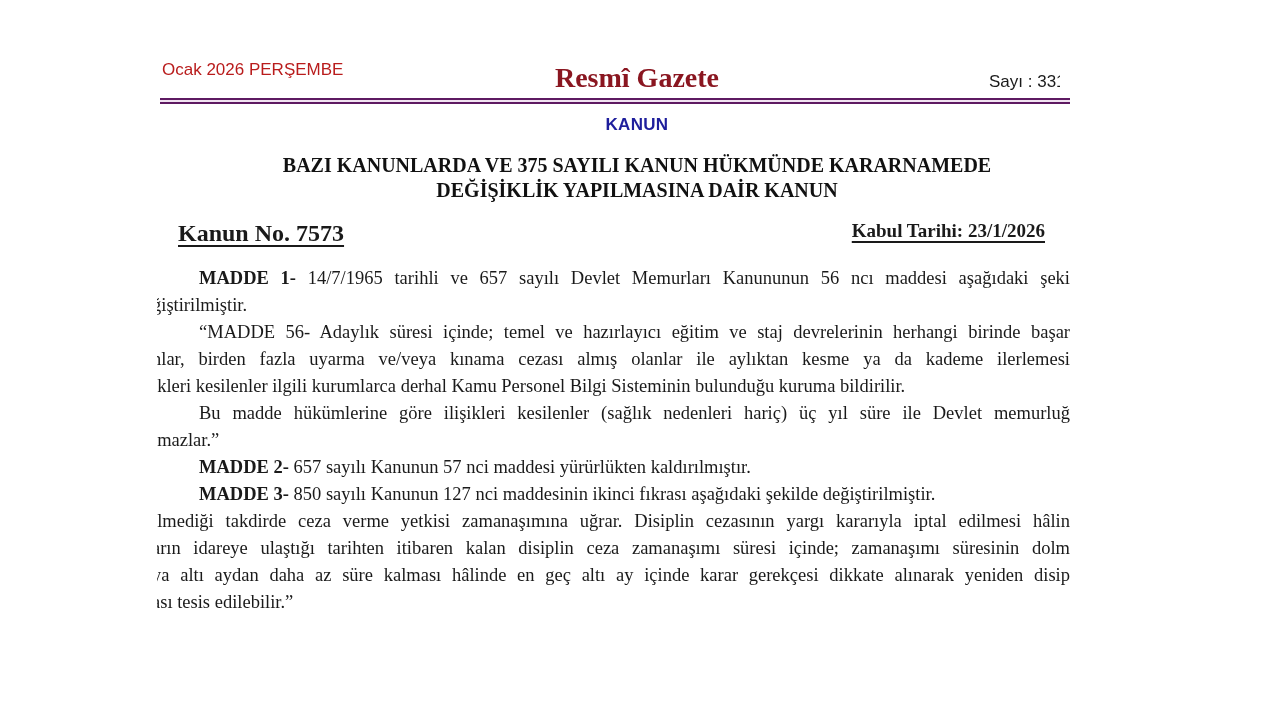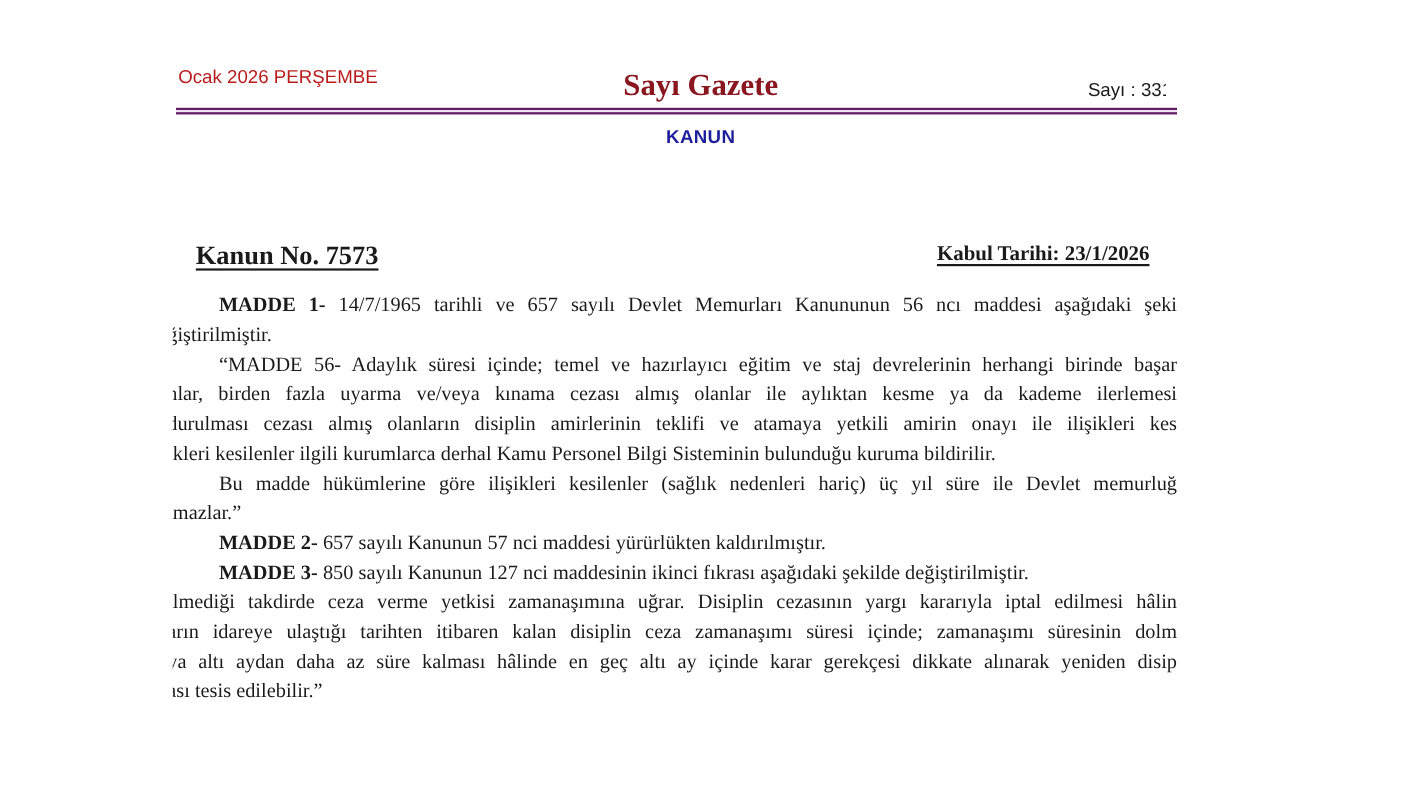--- a/index.html
+++ b/index.html
@@ -52,41 +52,44 @@
   .bline.stretch{text-align:justify;text-align-last:justify;text-justify:inter-word;}
   .bline b{font-weight:bold;}
 </style>
 </head>
 <body>
 
 <div class="doc">
 
   <div class="hdr-date">Ocak 2026 PERŞEMBE</div>
 
-  <div class="hdr-masthead">Sayı Gazete</div>
+  <div class="hdr-masthead">Resmî Gazete</div>
 
   <div class="hdr-issue">
     <span>Sayı : 33</span><span class="sliver">1</span>
   </div>
 
   <div class="hdr-rule"></div>
 
   <div class="section-label">KANUN</div>
 
+  <div class="law-title">
+    <div>BAZI KANUNLARDA VE 375 SAYILI KANUN HÜKMÜNDE KARARNAMEDE</div>
+    <div>DEĞİŞİKLİK YAPILMASINA DAİR KANUN</div>
+  </div>
 
   <div class="law-no">Kanun No. 7573</div>
 
   <div class="accept-date">Kabul Tarihi: 23/1/2026</div>
 
   <div class="law-body">
       <div class="bline indent stretch"><b>MADDE 1-</b><span> 14/7/1965 tarihli ve 657 sayılı Devlet Memurları Kanununun 56 ncı maddesi aşağıdaki şeki</span></div>
       <div class="bline cont"><span>ğiştirilmiştir.</span></div>
       <div class="bline indent stretch"><span>“MADDE 56- Adaylık süresi içinde; temel ve hazırlayıcı eğitim ve staj devrelerinin herhangi birinde başar</span></div>
       <div class="bline cont stretch"><span>nlar, birden fazla uyarma ve/veya kınama cezası almış olanlar ile aylıktan kesme ya da kademe ilerlemesi</span></div>
-      <div class="bline cont stretch"><span>durulması cezası almış olanların disiplin amirlerinin teklifi ve atamaya yetkili amirin onayı ile ilişikleri kes</span></div>
       <div class="bline cont"><span>ikleri kesilenler ilgili kurumlarca derhal Kamu Personel Bilgi Sisteminin bulunduğu kuruma bildirilir.</span></div>
       <div class="bline indent stretch"><span>Bu madde hükümlerine göre ilişikleri kesilenler (sağlık nedenleri hariç) üç yıl süre ile Devlet memurluğ</span></div>
       <div class="bline cont"><span>ımazlar.”</span></div>
       <div class="bline indent"><b>MADDE 2-</b><span> 657 sayılı Kanunun 57 nci maddesi yürürlükten kaldırılmıştır.</span></div>
       <div class="bline indent"><b>MADDE 3-</b><span> 850 sayılı Kanunun 127 nci maddesinin ikinci fıkrası aşağıdaki şekilde değiştirilmiştir.</span></div>
       <div class="bline cont stretch"><span>ilmediği takdirde ceza verme yetkisi zamanaşımına uğrar. Disiplin cezasının yargı kararıyla iptal edilmesi hâlin</span></div>
       <div class="bline cont stretch"><span>arın idareye ulaştığı tarihten itibaren kalan disiplin ceza zamanaşımı süresi içinde; zamanaşımı süresinin dolm</span></div>
       <div class="bline cont stretch"><span>ya altı aydan daha az süre kalması hâlinde en geç altı ay içinde karar gerekçesi dikkate alınarak yeniden disip</span></div>
       <div class="bline cont"><span>ası tesis edilebilir.”</span></div>
     </div>

